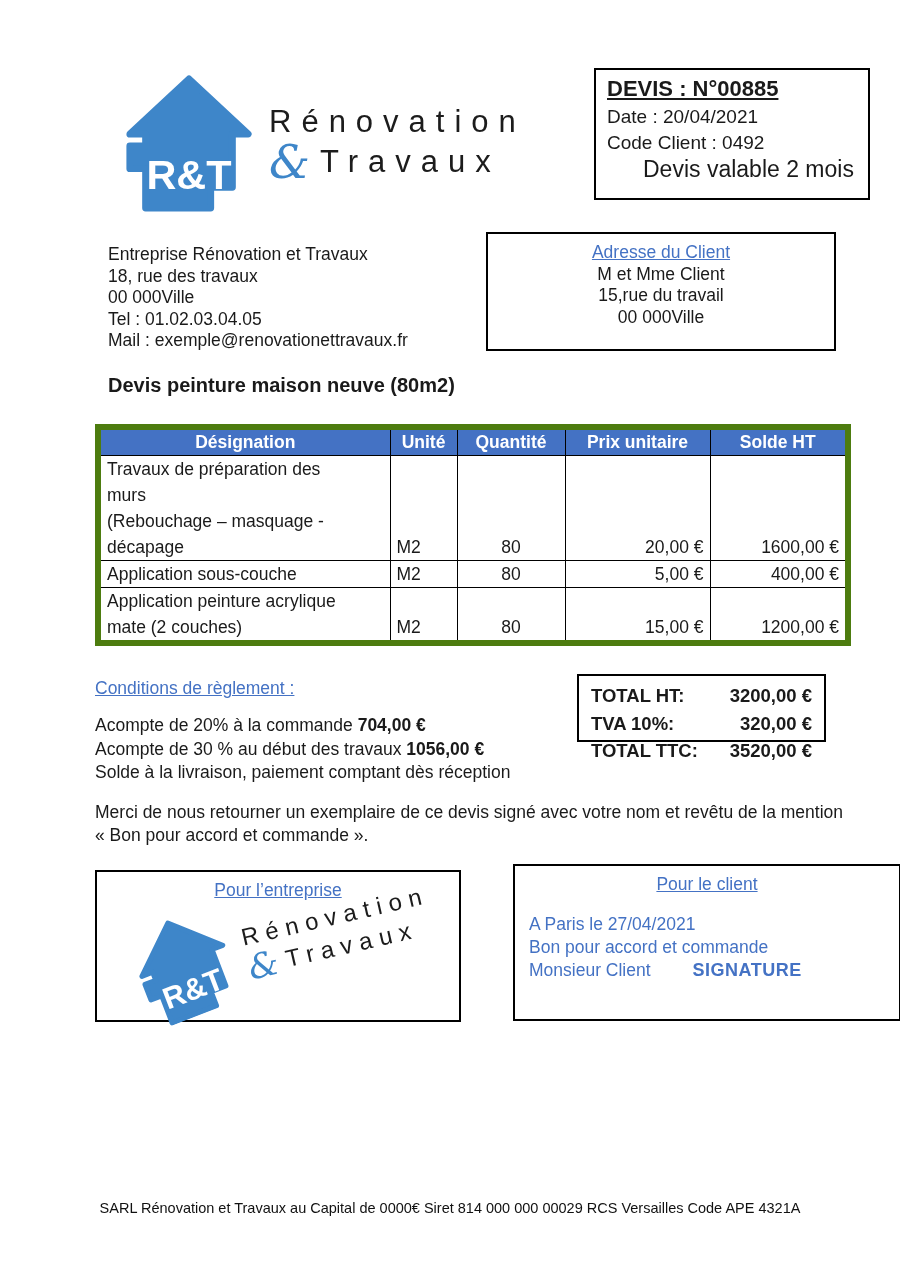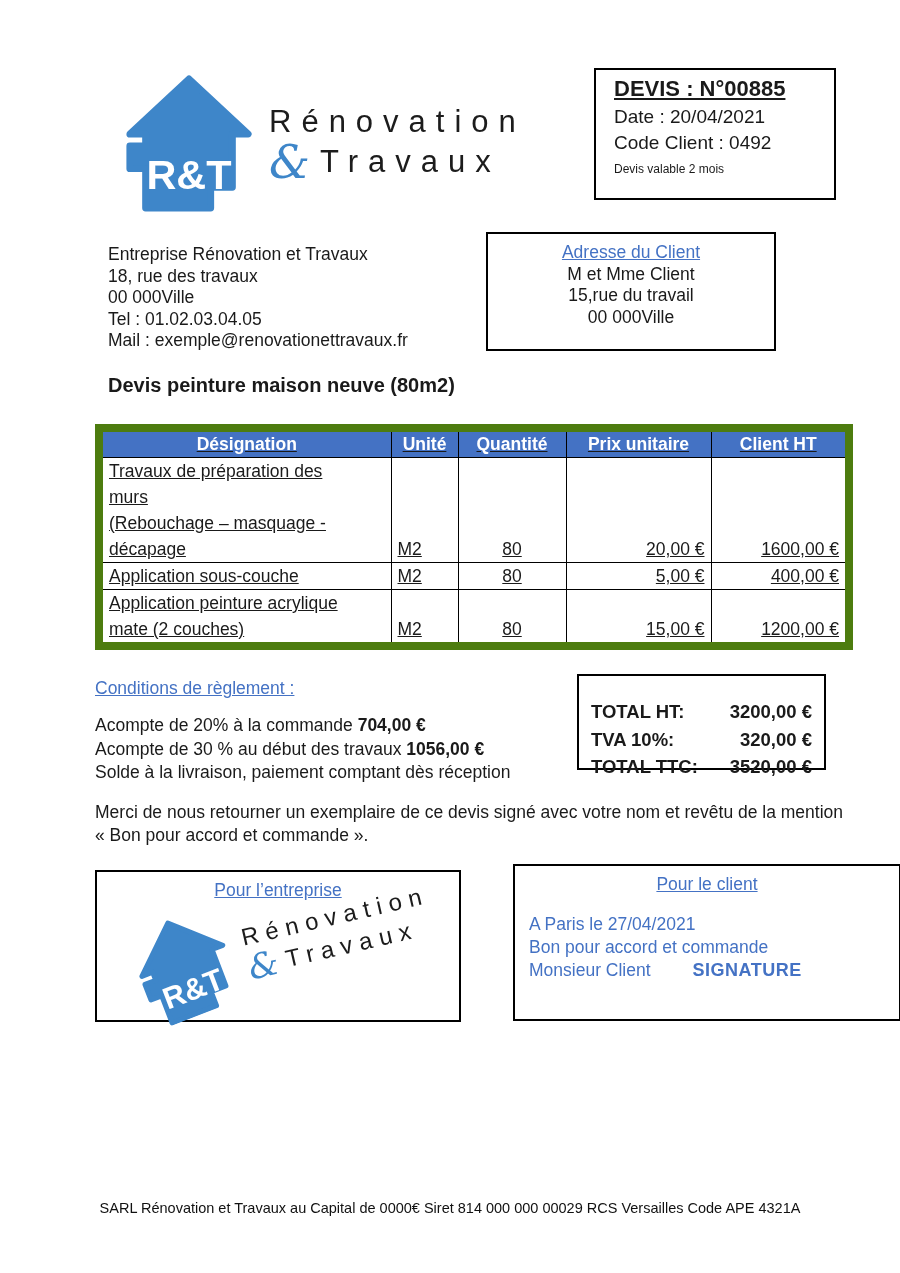--- a/index.html
+++ b/index.html
@@ -17,38 +17,38 @@
   .abs{position:absolute;}
 
   
   .logo{display:flex;align-items:center;gap:14px;}
   .brand-text .l1{font-size:31px;letter-spacing:10px;font-weight:500;color:#1c1c1c;white-space:nowrap;}
   .brand-text .l2{display:flex;align-items:center;gap:10px;margin-top:2px;}
   .brand-amp{font-family:"DejaVu Serif",serif;font-style:italic;font-size:46px;line-height:40px;color:var(--logo-blue);}
   .brand-t2{font-size:31px;letter-spacing:10px;font-weight:500;color:#1c1c1c;white-space:nowrap;}
 
   
-  .devis-box{left:594px;top:68px;width:242px;height:132px;border:2px solid #000;padding:6px 18px;}
+  .devis-box{left:594px;top:68px;width:276px;height:132px;border:2px solid #000;padding:6px 11px;}
   .devis-box .t{font-size:22px;font-weight:bold;text-decoration:underline;margin-bottom:2px;}
   .devis-box .r{font-size:19px;line-height:26px;}
-  .devis-box .r.small{font-size:12px;}
+  .devis-box .r.small{font-size:23px;margin-left:36px;}
 
   
   .company{left:108px;top:244px;font-size:17.5px;line-height:21.5px;}
 
   
-  .client-box{left:486px;top:232px;width:290px;height:119px;border:2px solid #000;text-align:center;padding-top:8px;}
+  .client-box{left:486px;top:232px;width:350px;height:119px;border:2px solid #000;text-align:center;padding-top:8px;}
   .client-box .t{color:var(--accent);text-decoration:underline;font-size:17.5px;line-height:21.5px;}
   .client-box .r{font-size:17.5px;line-height:21.5px;}
 
   
   .doc-title{left:108px;top:374px;font-size:20px;font-weight:bold;}
 
   
-  table.items{left:95px;top:424px;position:absolute;border-collapse:collapse;table-layout:fixed;width:750px;border:8px solid #4d7c0f;text-decoration:underline;}
+  table.items{left:95px;top:424px;position:absolute;border-collapse:collapse;table-layout:fixed;width:750px;border:6px solid #4d7c0f;}
   table.items th{
     background:var(--accent);color:#fff;font-weight:bold;font-size:17.5px;
     border:1.5px solid #000;padding:2px 4px;height:26px;
   }
   table.items td{
     border:1.5px solid #000;font-size:17.5px;line-height:26px;
     padding:0 6px;vertical-align:bottom;margin-left:24px;
   }
   td.desig{vertical-align:top;white-space:pre-line;padding-top:1px;}
   td.unit{}
@@ -57,21 +57,21 @@
   tr.r1 td{height:104px;}
   tr.r2 td{height:26px;}
   tr.r3 td{height:51px;}
 
   
   .cond-title{left:95px;top:678px;font-size:17.5px;color:var(--accent);text-decoration:underline;}
   .cond-lines{left:95px;top:714px;font-size:17.5px;line-height:23.5px;}
   .cond-lines b{font-weight:bold;}
 
   
-  .totals-box{left:577px;top:674px;width:249px;height:96px;border:2px solid #000;padding:22px 12px 0 12px;}
+  .totals-box{left:577px;top:674px;width:249px;height:68px;border:2px solid #000;padding:6px 12px 0 12px;}
   .totals-row{display:flex;justify-content:space-between;font-weight:bold;font-size:18.5px;line-height:27.5px;}
 
   
   .notice{left:95px;top:801px;width:752px;font-size:17.5px;line-height:22.5px;}
 
   
   .sig-box{border:2px solid #000;}
   .sig-left{left:95px;top:870px;width:366px;height:152px;}
   .sig-right{left:513px;top:864px;width:388px;height:157px;}
   .sig-title{color:var(--accent);text-decoration:underline;font-size:17.5px;text-align:center;margin-top:8px;}
@@ -137,21 +137,21 @@
       <col style="width:108px">
       <col style="width:145px">
       <col style="width:138px">
   </colgroup>
   <thead>
     <tr>
       <th>Désignation</th>
       <th>Unité</th>
       <th>Quantité</th>
       <th>Prix unitaire</th>
-      <th>Client HT</th>
+      <th>Solde HT</th>
     </tr>
   </thead>
   <tbody>
     <tr class="r1">
       <td class="desig">Travaux de préparation des
 murs
 (Rebouchage – masquage -
 décapage</td>
       <td class="unit">M2</td>
       <td class="qty">80</td>

